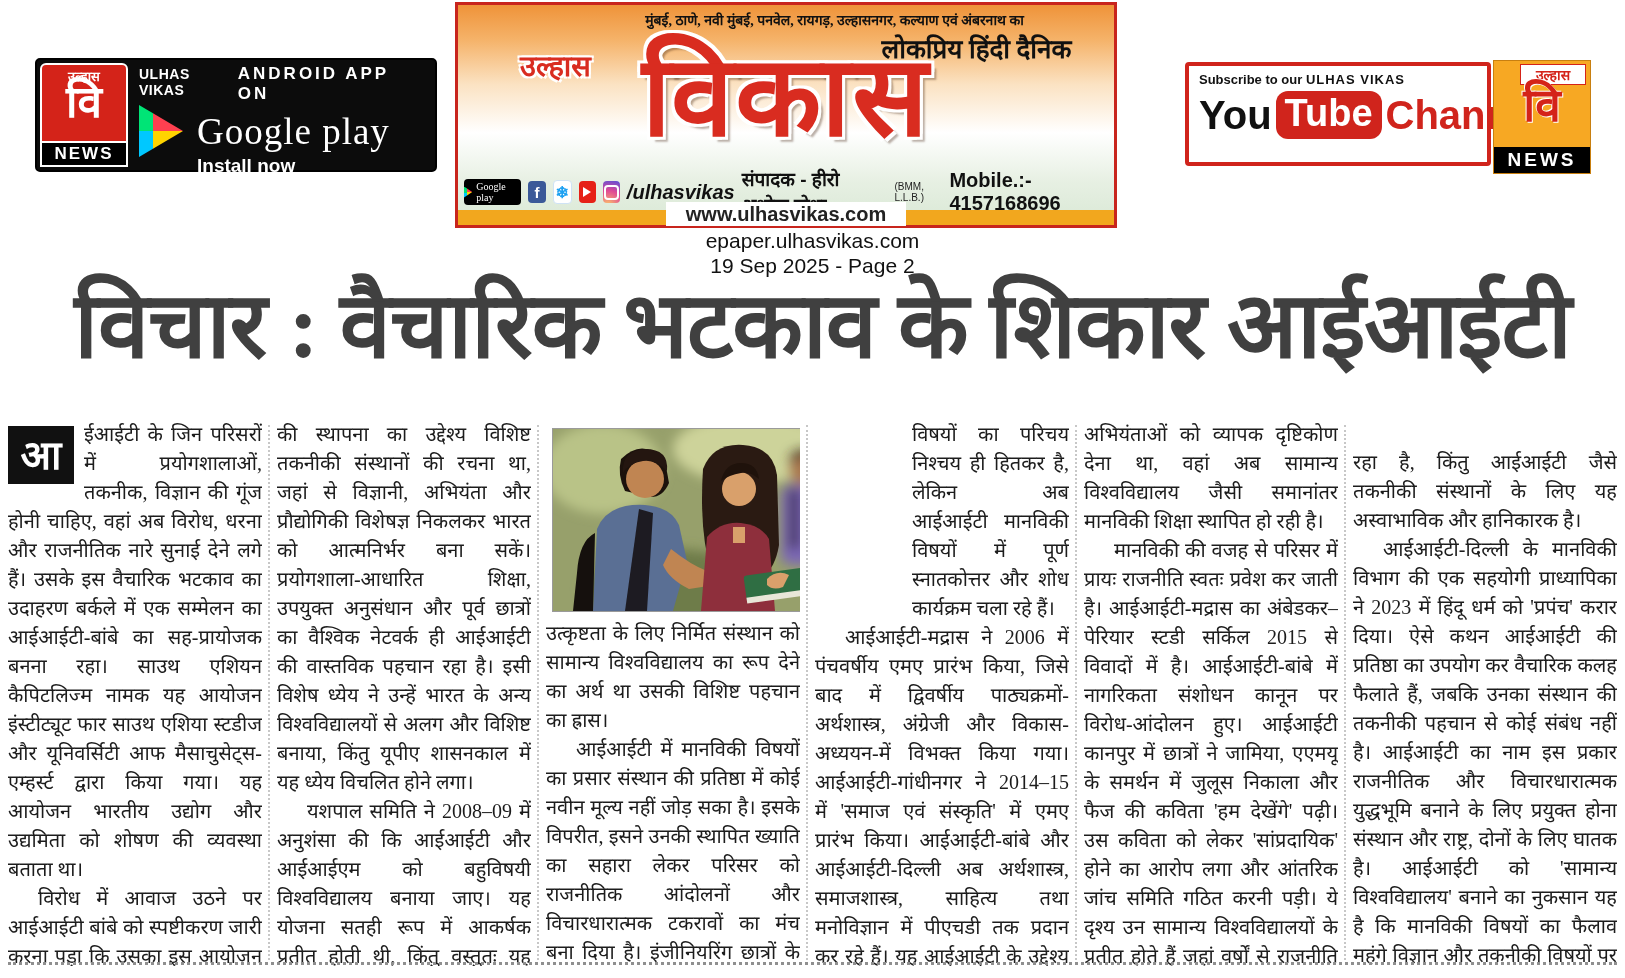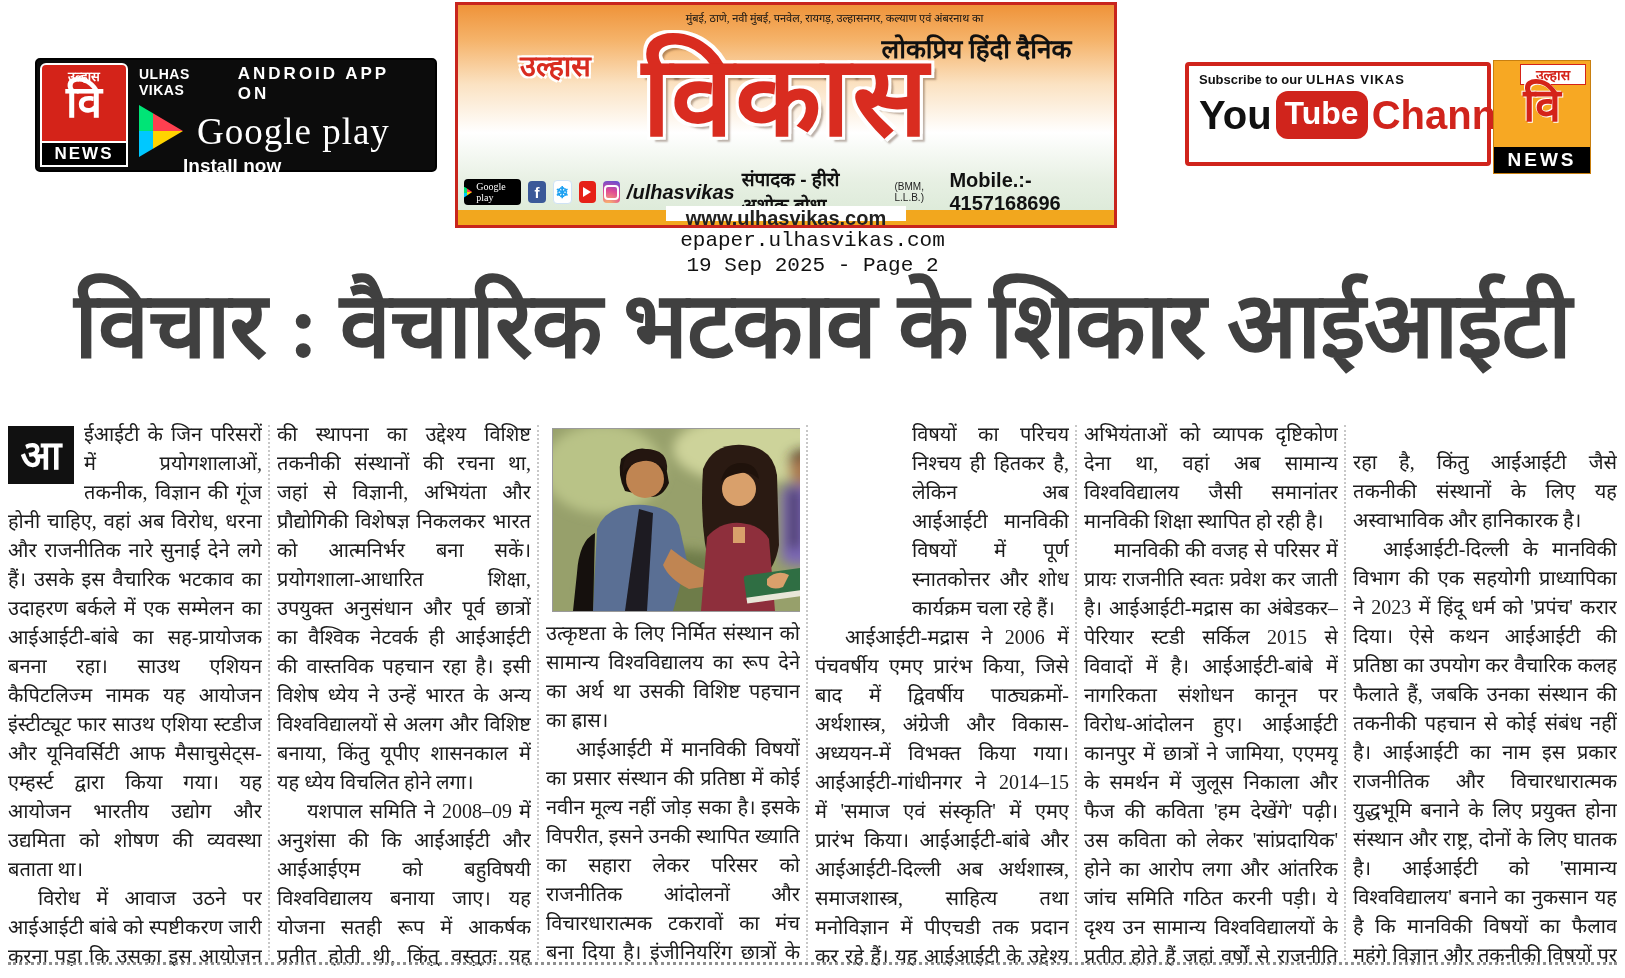--- a/index.html
+++ b/index.html
@@ -19,28 +19,28 @@
   .bl-content{flex:1;color:#fff;padding:4px 10px 2px 8px;display:flex;flex-direction:column;
     font-family:"Liberation Sans",sans-serif;}
   .bl-row1{display:flex;justify-content:space-between;align-items:baseline;}
   .bl-ulhas{font-size:14px;font-weight:800;letter-spacing:.5px;}
   .bl-android{font-size:17px;font-weight:800;letter-spacing:3px;}
   .bl-row2{display:flex;align-items:center;gap:14px;margin-top:1px;}
   .play-tri{width:44px;height:52px;
     background:conic-gradient(from 0deg at 32% 50%, #ff4050 0 90deg, #ffd400 90deg 180deg, #00c8ff 180deg 270deg, #00e476 270deg 360deg);
     clip-path:polygon(0 0,100% 50%,0 100%);}
   .bl-gplay{font-family:"Liberation Serif",serif;font-size:37px;color:#fff;letter-spacing:1px;}
-  .bl-install{font-size:19px;font-weight:800;margin-left:44px;margin-top:-2px;}
+  .bl-install{font-size:19px;font-weight:800;margin-left:58px;margin-top:-2px;}
 
   
   .masthead{position:absolute;left:455px;top:2px;width:662px;height:226px;box-sizing:border-box;
     border:3px solid #c8251d;
     background:linear-gradient(180deg,#ef9339 0%,#f5b36a 16%,#fbe2c2 36%,#ffffff 58%,#e7f0e3 80%,#d9e8d5 100%);}
   .mast-coverage{position:absolute;top:5px;left:105px;right:8px;text-align:center;
-    font-size:11px;font-weight:normal;color:#111;}
+    font-size:14px;font-weight:bold;color:#111;}
   .mast-tagline{position:absolute;top:25px;right:10px;width:255px;text-align:center;
     font-size:26px;font-weight:800;color:#111;}
   .mast-logo{position:absolute;top:34px;left:0;right:0;text-align:center;}
   .mast-logo-small{position:absolute;left:62px;top:6px;font-size:29px;font-weight:800;color:#d92c20;
     text-shadow:-2px -2px 0 #fff,2px -2px 0 #fff,-2px 2px 0 #fff,2px 2px 0 #fff;}
   .mast-logo-main{font-size:112px;font-weight:800;line-height:1.05;color:#d92c20;letter-spacing:2px;
     text-shadow:-3px -3px 0 #fff,3px -3px 0 #fff,-3px 3px 0 #fff,3px 3px 0 #fff,5px 5px 2px rgba(60,30,10,.35);}
   .mast-social{position:absolute;left:6px;right:6px;bottom:17px;height:32px;display:flex;align-items:center;gap:7px;
     font-family:"Liberation Sans",sans-serif;}
   .mini-badge{width:74px;height:26px;background:#000;border-radius:4px;color:#fff;display:flex;align-items:center;
@@ -52,47 +52,47 @@
   .soc-fb{background:#3b5998;}
   .soc-tw{background:#fff;color:#1da1f2;border:1px solid #cfe3f5;font-size:16px;}
   .soc-yt{background:#e62117;}
   .soc-yt .yt-tri{width:0;height:0;border-left:8px solid #fff;border-top:5px solid transparent;border-bottom:5px solid transparent;}
   .soc-ig{background:radial-gradient(circle at 30% 110%, #fdc468 0%, #df4996 55%, #5851db 100%);}
   .soc-ig .ig-ring{width:11px;height:11px;border:2px solid #fff;border-radius:4px;}
   .mast-handle{font-size:20px;font-weight:800;color:#111;font-style:italic;}
   .mast-editor{font-size:19px;font-weight:bold;color:#111;}
   .mast-qual{font-size:10px;color:#222;}
   .mast-mobile{margin-left:auto;font-size:20px;font-weight:800;color:#111;padding-right:4px;}
-  .mast-bar{position:absolute;left:0;right:0;bottom:0;height:15px;background:#f2a71e;display:flex;justify-content:center;}
+  .mast-bar{position:absolute;left:0;right:0;bottom:0;height:15px;background:#f2a71e;display:flex;align-items:center;justify-content:center;}
   .mast-web{background:#fff;padding:0 20px;font-size:20px;font-weight:800;color:#222;line-height:24px;
     position:relative;top:-4px;font-family:"Liberation Sans",sans-serif;}
 
   
   .subscribe-box{position:absolute;left:1185px;top:62px;width:306px;height:104px;box-sizing:border-box;
     background:#fff;border:4px solid #d0241c;border-radius:4px;padding:6px 8px 0 10px;
     font-family:"Liberation Sans",sans-serif;}
   .sub-line1{font-size:13px;font-weight:bold;color:#111;white-space:nowrap;}
   .sub-brand{font-weight:800;letter-spacing:1px;}
   .sub-line2{display:flex;align-items:center;gap:4px;margin-top:4px;}
   .sub-you{font-size:40px;font-weight:800;color:#111;}
-  .sub-tube{font-size:32px;font-weight:800;color:#fff;background:#d0241c;border-radius:12px;padding:0 9px 4px 9px;line-height:44px;}
+  .sub-tube{font-size:38px;font-weight:800;color:#fff;background:#d0241c;border-radius:12px;padding:0 9px 4px 9px;line-height:44px;}
   .sub-channel{font-size:40px;font-weight:800;color:#d0241c;}
   .vi-logo-right{position:absolute;left:1493px;top:60px;width:96px;height:112px;display:flex;flex-direction:column;
     background:#f7a823;border:1px solid #c87f10;}
   .vi-box2{flex:1;color:#d42319;text-align:center;position:relative;}
   .vi-box2 .vi-small{display:block;font-size:14px;font-weight:800;margin-top:3px;
     background:#fff;border:1px solid #d42319;width:64px;margin-left:auto;margin-right:4px;}
   .vi-box2 .vi-big{display:block;font-size:46px;font-weight:800;line-height:1;margin-top:-2px;
     text-shadow:-1px -1px 0 #fff,1px 1px 0 #fff;}
   .vi-news2{background:#000;color:#fff;text-align:center;font-family:"Liberation Sans",sans-serif;
     font-weight:800;font-size:19px;letter-spacing:3px;padding:2px 0;}
 
   
   .meta{position:absolute;left:0;right:0;top:228px;text-align:center;
-    font-family:Liberation Mono, monospace;font-size:21px;color:#111;line-height:25px;}
+    font-family:Liberation Sans, sans-serif;font-size:21px;color:#111;line-height:25px;}
   .headline{position:absolute;left:0;right:0;top:276px;text-align:center;
     font-size:92px;font-weight:800;color:#404040;line-height:1.1;letter-spacing:-1px;padding-left:20px;}
 
   
   .article{position:absolute;left:8px;top:420px;width:1609px;height:546px;display:flex;gap:15px;}
   .col{width:254px;flex:none;overflow:hidden;font-size:20px;line-height:29px;text-align:justify;color:#1c1c1c;}
   .col:last-child{flex:1;margin-top:28px;}
   .para{margin:0;}
   .para.indent{text-indent:30px;}
   .dropcap{float:left;width:66px;height:58px;background:#111;color:#fff;display:flex;align-items:center;

